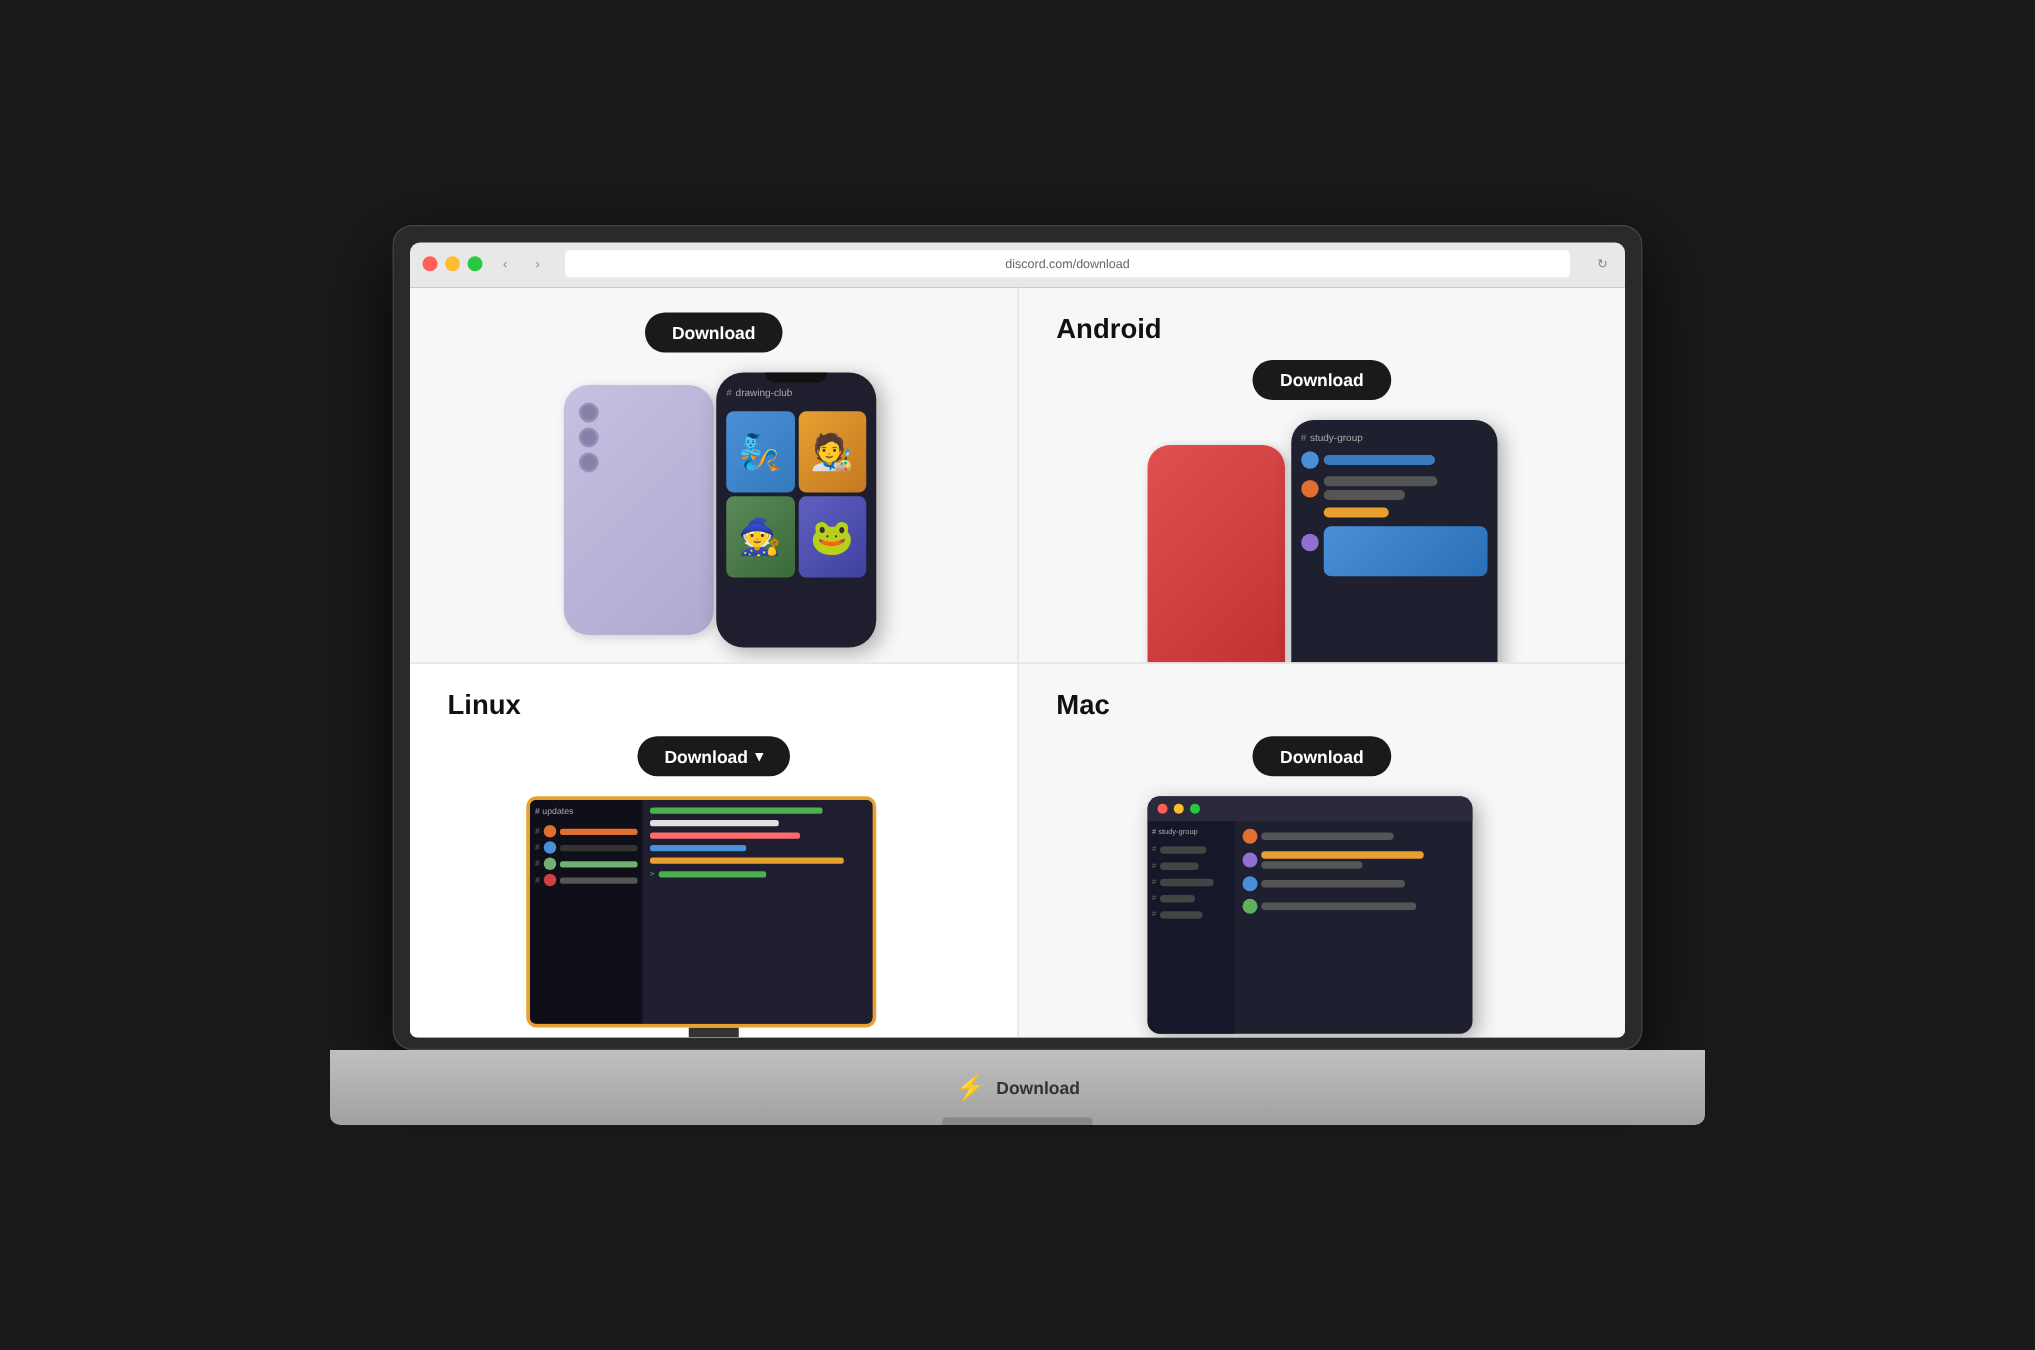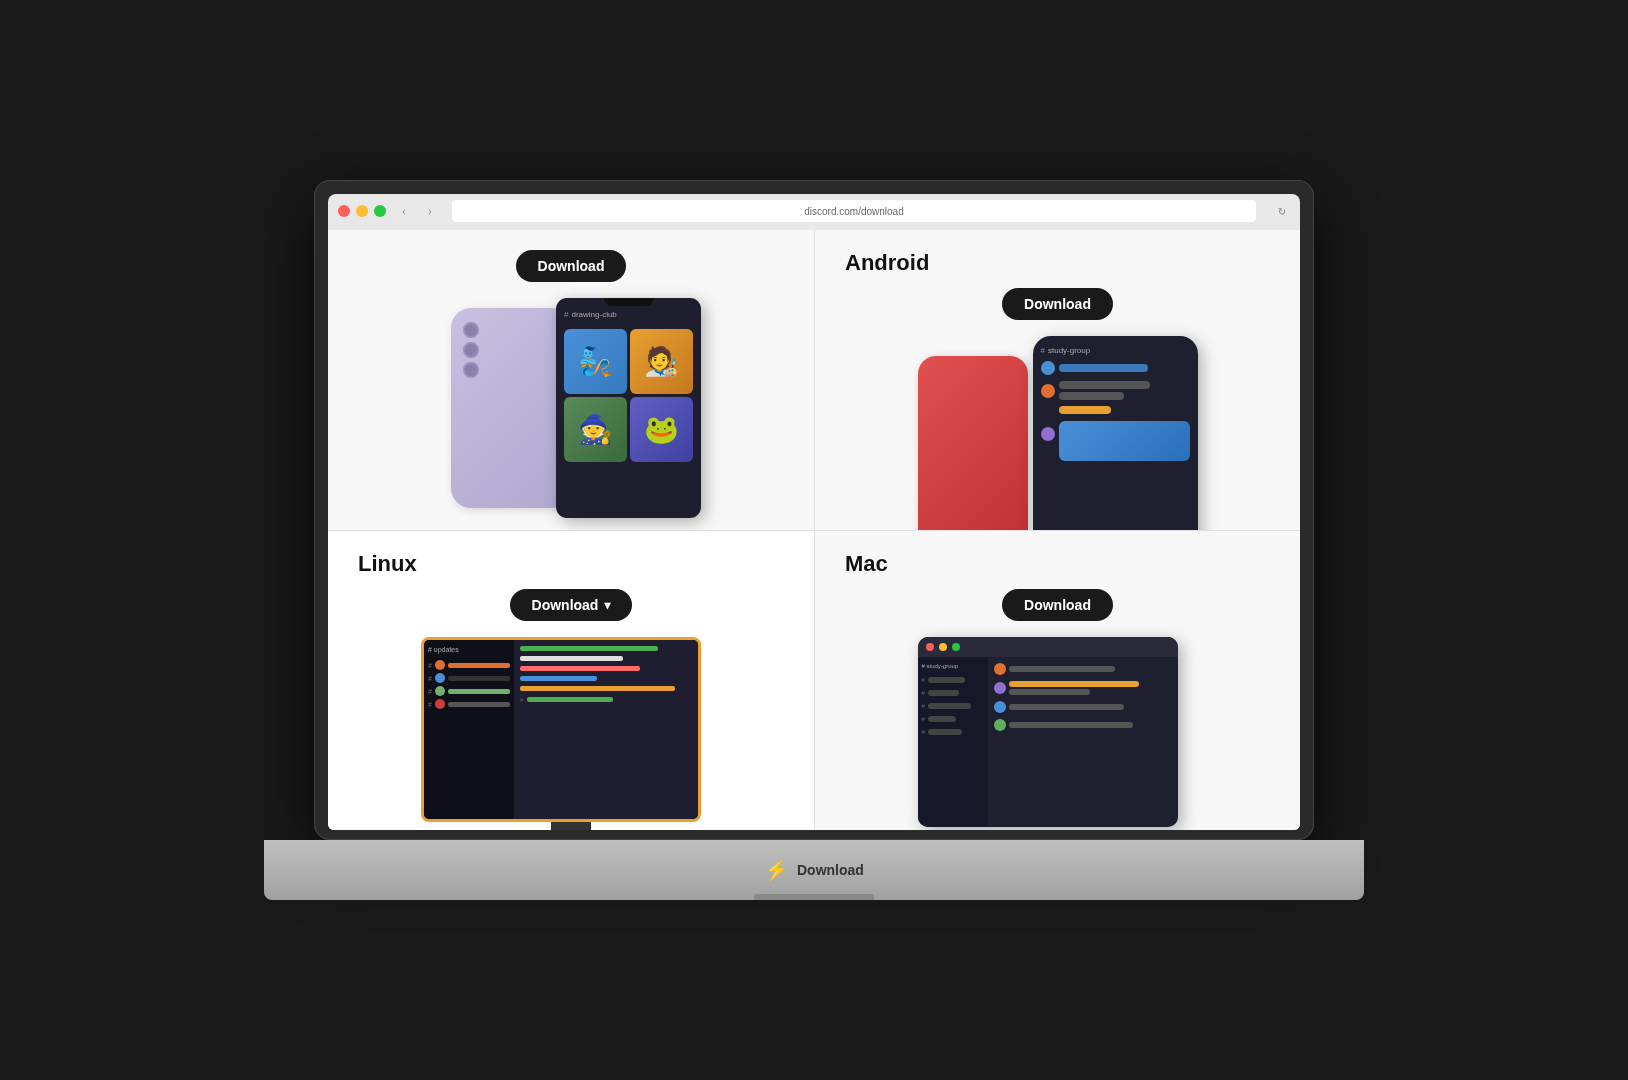--- a/index.html
+++ b/index.html
@@ -182,24 +182,24 @@
       background: #8880a8;
       border-radius: 50%;
       border: 2px solid #9890b8;
     }
 
     
     .phone-front {
       position: absolute;
       right: 0;
       top: 0;
-      width: 145px;
+      width: 128px;
       height: 220px;
       background: #1e1e2e;
-      border-radius: 11px;
+      border-radius: 22px;
       overflow: hidden;
       box-shadow: 4px 4px 16px rgba(0,0,0,0.3);
     }
 
     .phone-notch {
       position: absolute;
       top: 0;
       left: 50%;
       transform: translateX(-50%);
       width: 50px;

